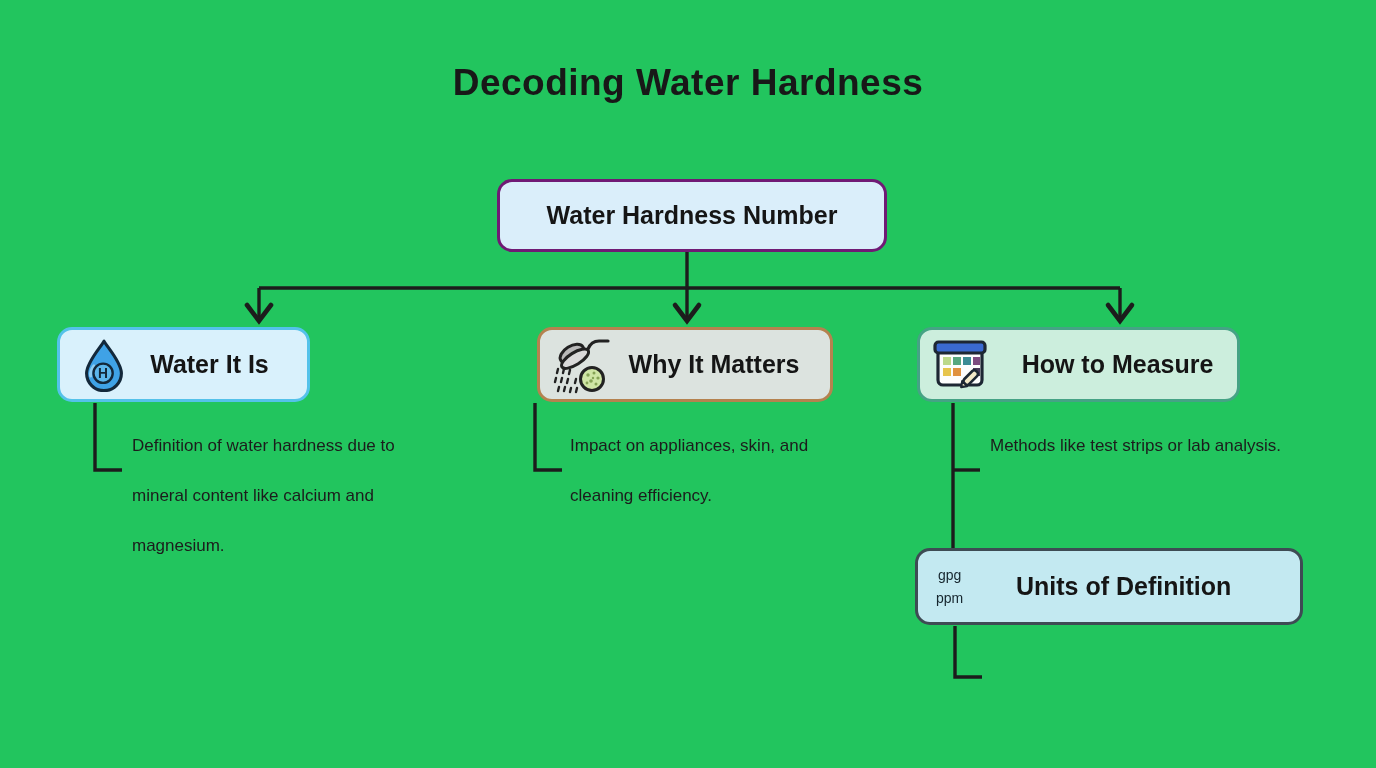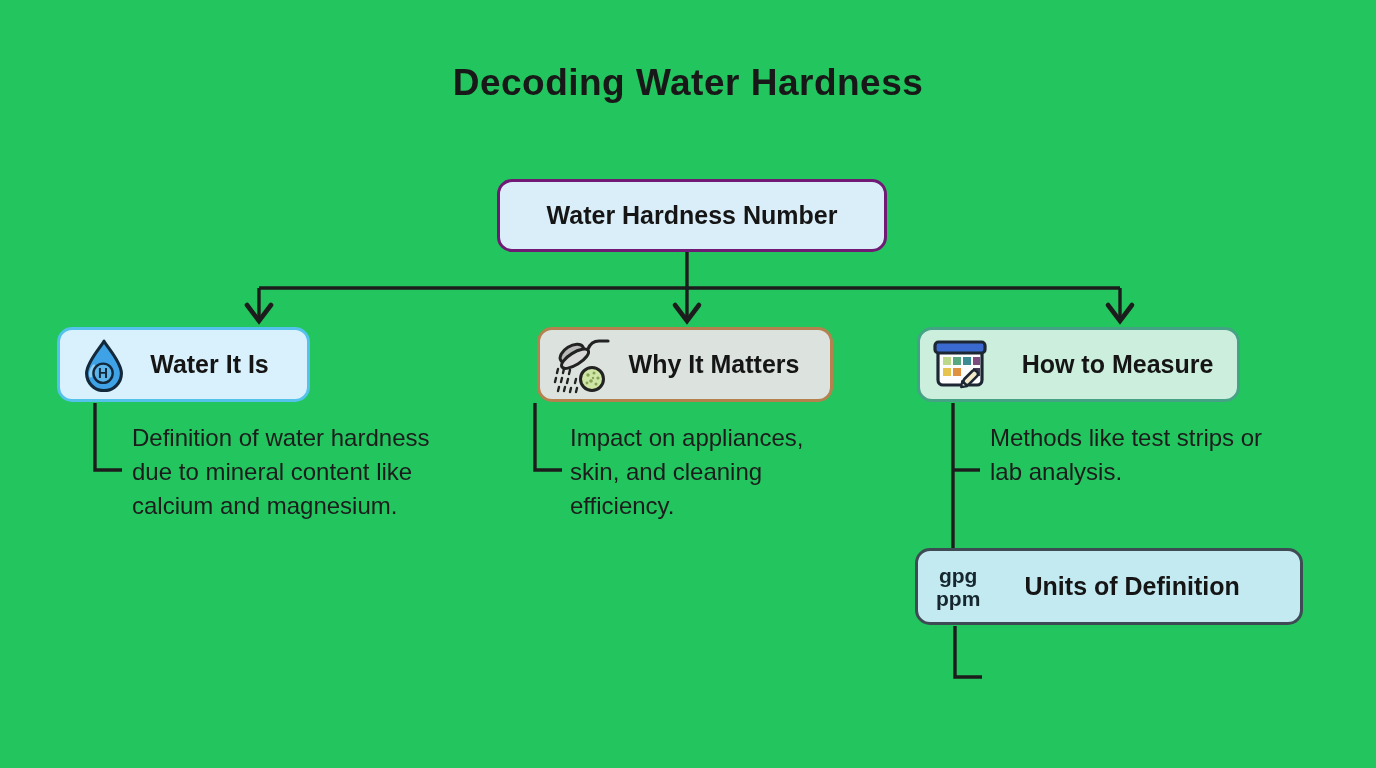--- a/index.html
+++ b/index.html
@@ -87,32 +87,32 @@
     width: 388px; height: 77px;
     background: #c3e9f1;
     border: 3px solid #3e4b54;
     padding: 0 16px 0 18px;
   }
 
   .icon-wrap { flex: 0 0 auto; display: flex; align-items: center; justify-content: center; }
 
   .unit-text {
     flex: 0 0 auto;
-    font-size: 21px;
+    font-size: 14px;
     line-height: 23px;
-    font-weight: 700;
+    font-weight: 400;
     color: #16262e;
     text-align: center;
     white-space: pre-line;
   }
 
   .desc {
     position: absolute;
-    font-size: 24px;
-    line-height: 34px;
+    font-size: 17px;
+    line-height: 50px;
     color: #1c1c1c;
   }
   .desc-what { left: 132px; top: 421px; width: 318px; }
   .desc-why  { left: 570px; top: 421px; width: 288px; }
   .desc-how  { left: 990px; top: 421px; width: 302px; }
   .desc-units{ left: 990px; top: 644px; width: 318px; }
 </style>
 </head>
 <body>
 

